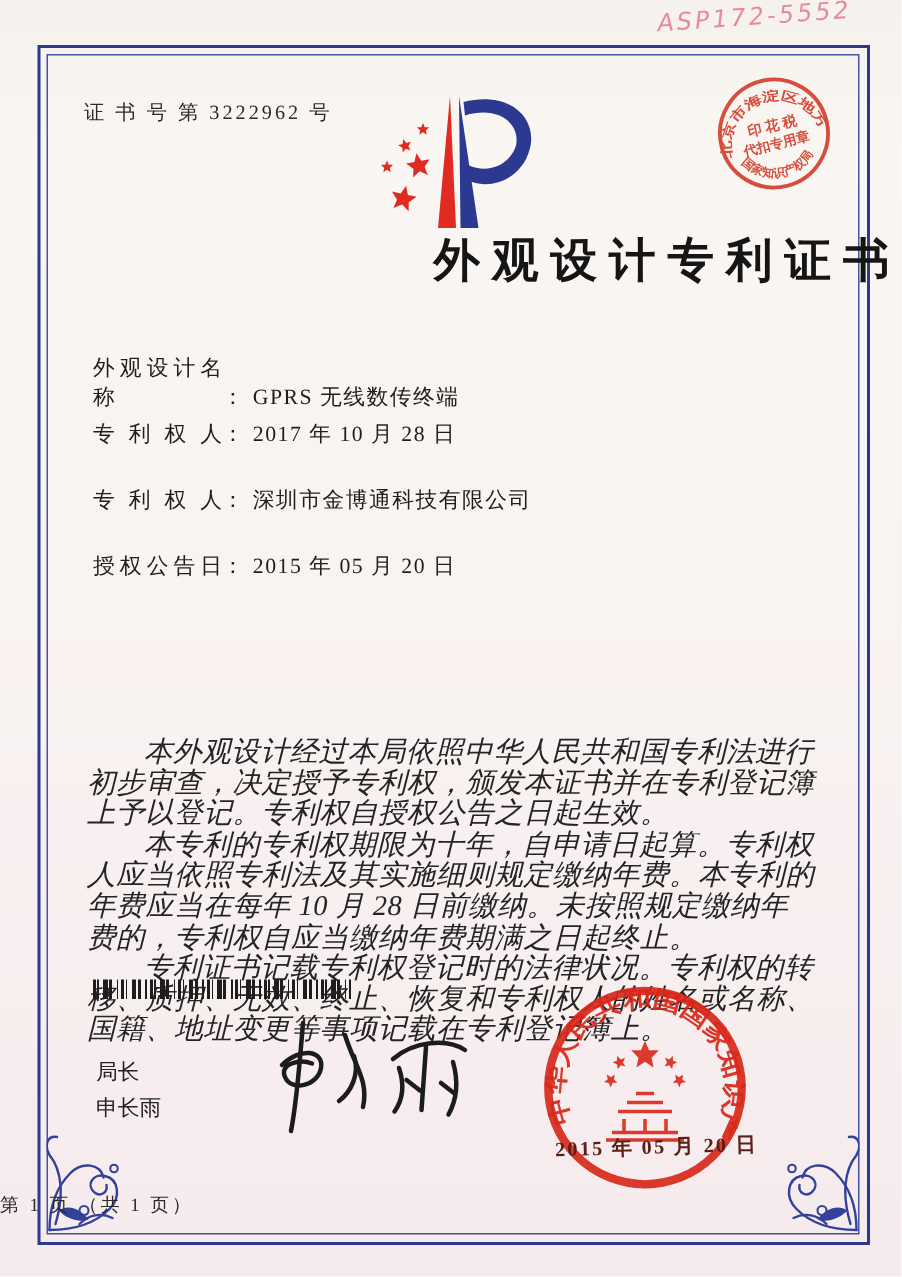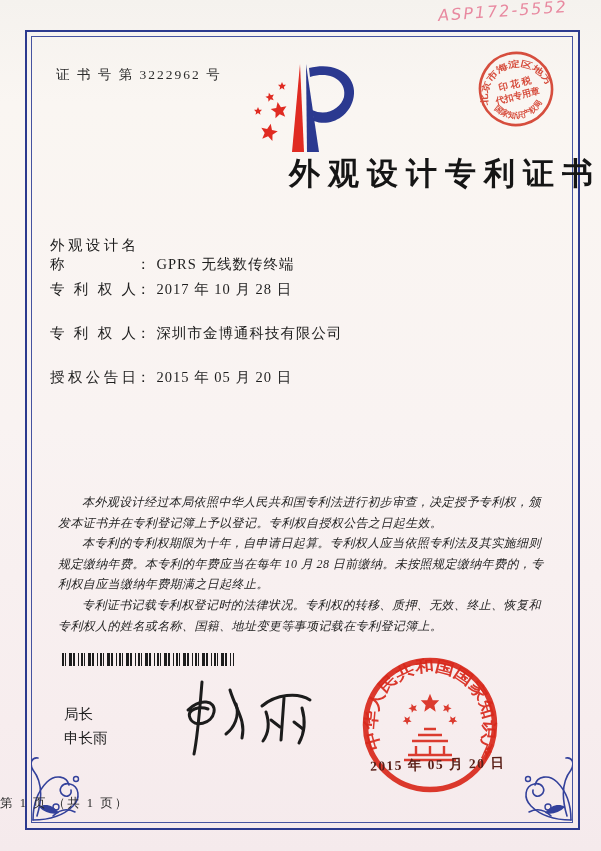--- a/index.html
+++ b/index.html
@@ -9,27 +9,27 @@
   .abs{position:absolute;}
   
   .border-outer{left:25px;top:30px;width:551px;height:796px;border:2.5px solid #2c3a8e;}
   .border-inner{left:31px;top:36px;width:540px;height:785px;border:1px solid #4553a0;}
   
   .cert-no{left:56px;top:66px;font-size:13.5px;letter-spacing:2px;color:#2b2b2b;}
   .logo-box{left:243px;top:60px;width:116px;height:96px;}
   .title{left:0;top:153px;width:601px;text-align:right;font-size:31px;font-weight:bold;
          letter-spacing:8px;color:#151515;}
   
-  .fields{left:50px;top:236px;width:480px;font-size:14.5px;color:#1e1e1e;}
+  .fields{left:62px;top:236px;width:480px;font-size:14.5px;color:#1e1e1e;}
   .field{height:44px;}
   .flabel{display:inline-block;width:86px;text-align:justify;text-align-last:justify;}
   .fcolon{margin-right:6px;}
   .fvalue{letter-spacing:1px;}
   
-  .body-text{left:58px;top:492px;width:486px;font-size:12px;line-height:20.6px;
+  .body-text{left:58px;top:492px;width:486px;font-size:19px;line-height:20.6px;
              color:#242424;font-style:italic;letter-spacing:0.4px;}
   .body-text p{margin:0;text-indent:2em;}
   
   .barcode{left:62px;top:653px;width:172px;height:13px;
     background:repeating-linear-gradient(90deg,#1d1d1d 0 2px,transparent 2px 3px,
       #1d1d1d 3px 4px,transparent 4px 7px,#1d1d1d 7px 10px,transparent 10px 11px,
       #1d1d1d 11px 13px,transparent 13px 16px,#1d1d1d 16px 17px,transparent 17px 19px);}
   
   .director-label{left:64px;top:705px;font-size:14.5px;color:#222;font-family:"Liberation Sans",sans-serif;}
   .director-name{left:64px;top:729px;font-size:14.5px;color:#222;font-family:"Liberation Sans",sans-serif;}

